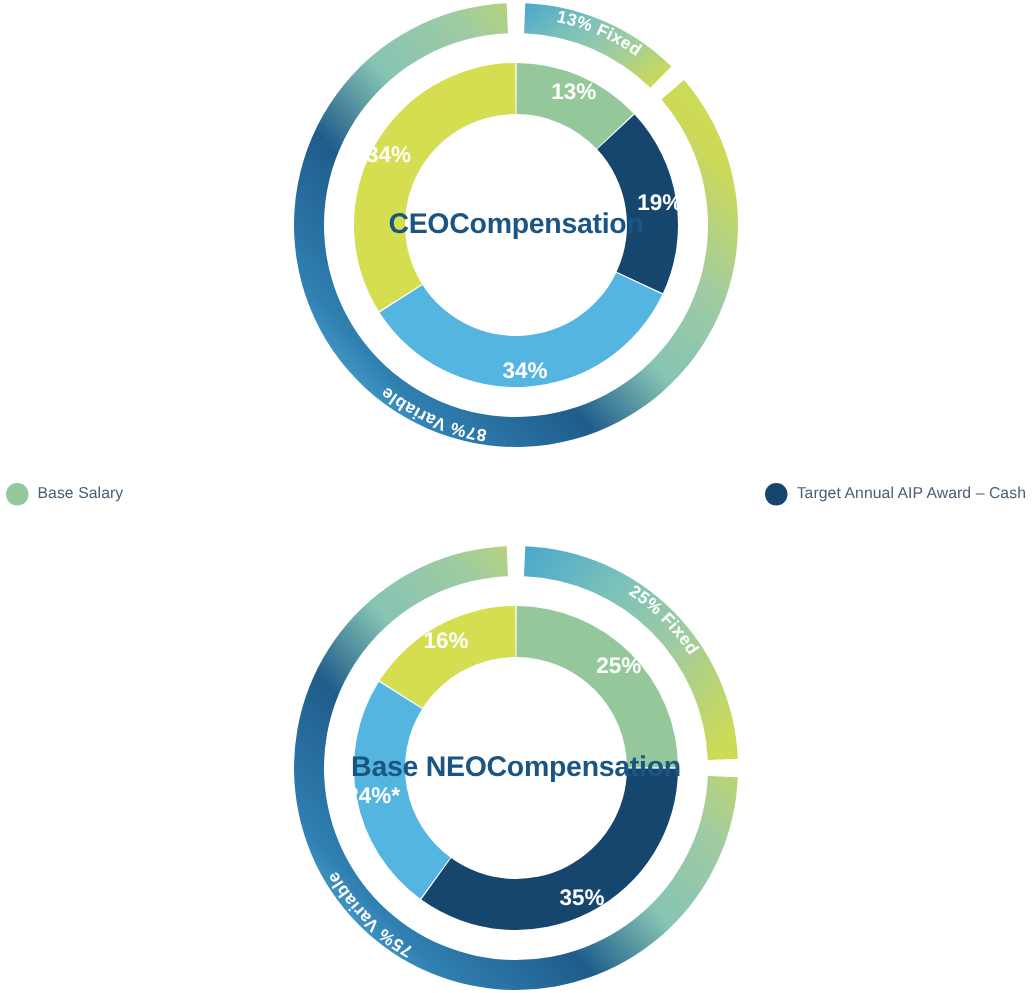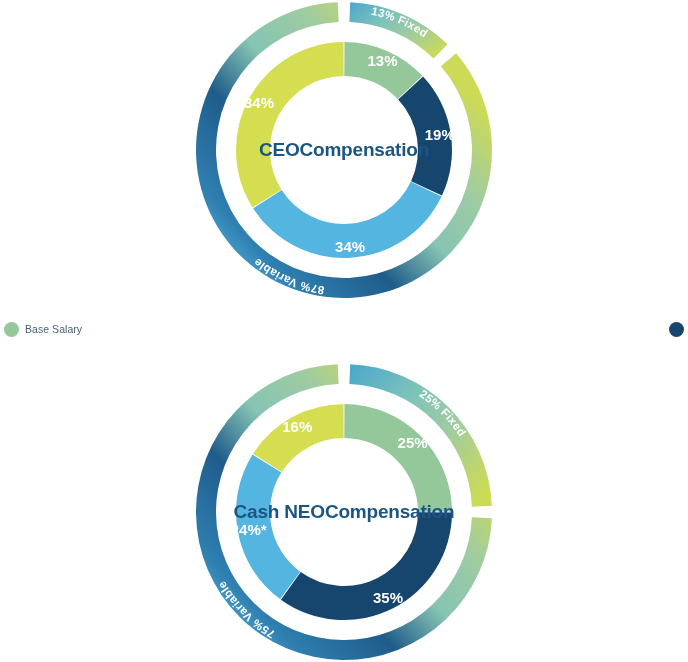--- a/index.html
+++ b/index.html
@@ -145,20 +145,21 @@
     </div>
   </div>
 
   <div class="legend">
     <div class="legend-item">
       <span class="legend-dot" style="background: rgb(148, 199, 154);"></span>
       <span class="legend-text">Base Salary</span>
     </div>
     <div class="legend-item">
       <span class="legend-dot" style="background: rgb(22, 69, 110);"></span>
+      <span class="legend-text">Target Annual AIP Award – Cash</span>
     </div>
   </div>
 
   <div class="chart-block" id="chart-neo">
     <div class="donut-wrap">
       <svg class="donut-svg" viewBox="0 0 300 300">
           <defs>
             <linearGradient id="gradFixed1" x1="0%" y1="0%" x2="100%" y2="85%">
               <stop offset="0%" stop-color="#49a7cd"></stop>
               <stop offset="35%" stop-color="#7cc2b9"></stop>
@@ -184,19 +185,19 @@
           <path d="M 150.47123740275265 42.00102808216067 A 108 108 0 0 1 257.9989719178393 149.52876259724738 L 223.99929557333434 149.67711511292876 A 74 74 0 0 0 150.32288488707127 76.00070442666565 Z" fill="#94c79a"></path>
           <text x="218.5893577750951" y="86.41064222490489" text-anchor="middle" font-size="15" font-weight="bold" fill="#ffffff" font-family="&quot;Liberation Sans&quot;, sans-serif">25%</text>
           <path d="M 257.9989719178393 150.47123740275262 A 108 108 0 0 1 86.90103611115711 237.64999005222134 L 106.76552474282987 210.05647466541092 A 74 74 0 0 0 223.99929557333434 150.32288488707124 Z" fill="#16456e"></path>
           <text x="194.03707847473603" y="241.42763284627168" text-anchor="middle" font-size="15" font-weight="bold" fill="#ffffff" font-family="&quot;Liberation Sans&quot;, sans-serif">35%</text>
           <path d="M 86.13855797673313 237.09601726088812 A 108 108 0 0 1 58.560950457069126 92.52913591492265 L 87.34731790576959 110.62181534911367 A 74 74 0 0 0 106.24308602109492 209.67690071579372 Z" fill="#55b5e1"></path>
           <text x="54.7181366793172" y="173.1759875148153" text-anchor="middle" font-size="15" font-weight="bold" fill="#ffffff" font-family="&quot;Liberation Sans&quot;, sans-serif">24%*</text>
           <path d="M 59.06595371145147 91.73337811755246 A 108 108 0 0 1 149.52876259724738 42.00102808216067 L 149.67711511292876 76.00070442666565 A 74 74 0 0 0 87.69333865414268 110.07657389536001 Z" fill="#d4de50"></path>
           <text x="103.26989361213354" y="69.99825203574528" text-anchor="middle" font-size="15" font-weight="bold" fill="#ffffff" font-family="&quot;Liberation Sans&quot;, sans-serif">16%</text>
         </svg>
       <div class="center-label">
-        <span>Cash NEO</span>
+        <span>Base NEO</span>
         <span>Compensation</span>
       </div>
     </div>
   </div>
 
 </div>
 
 </body></html>

